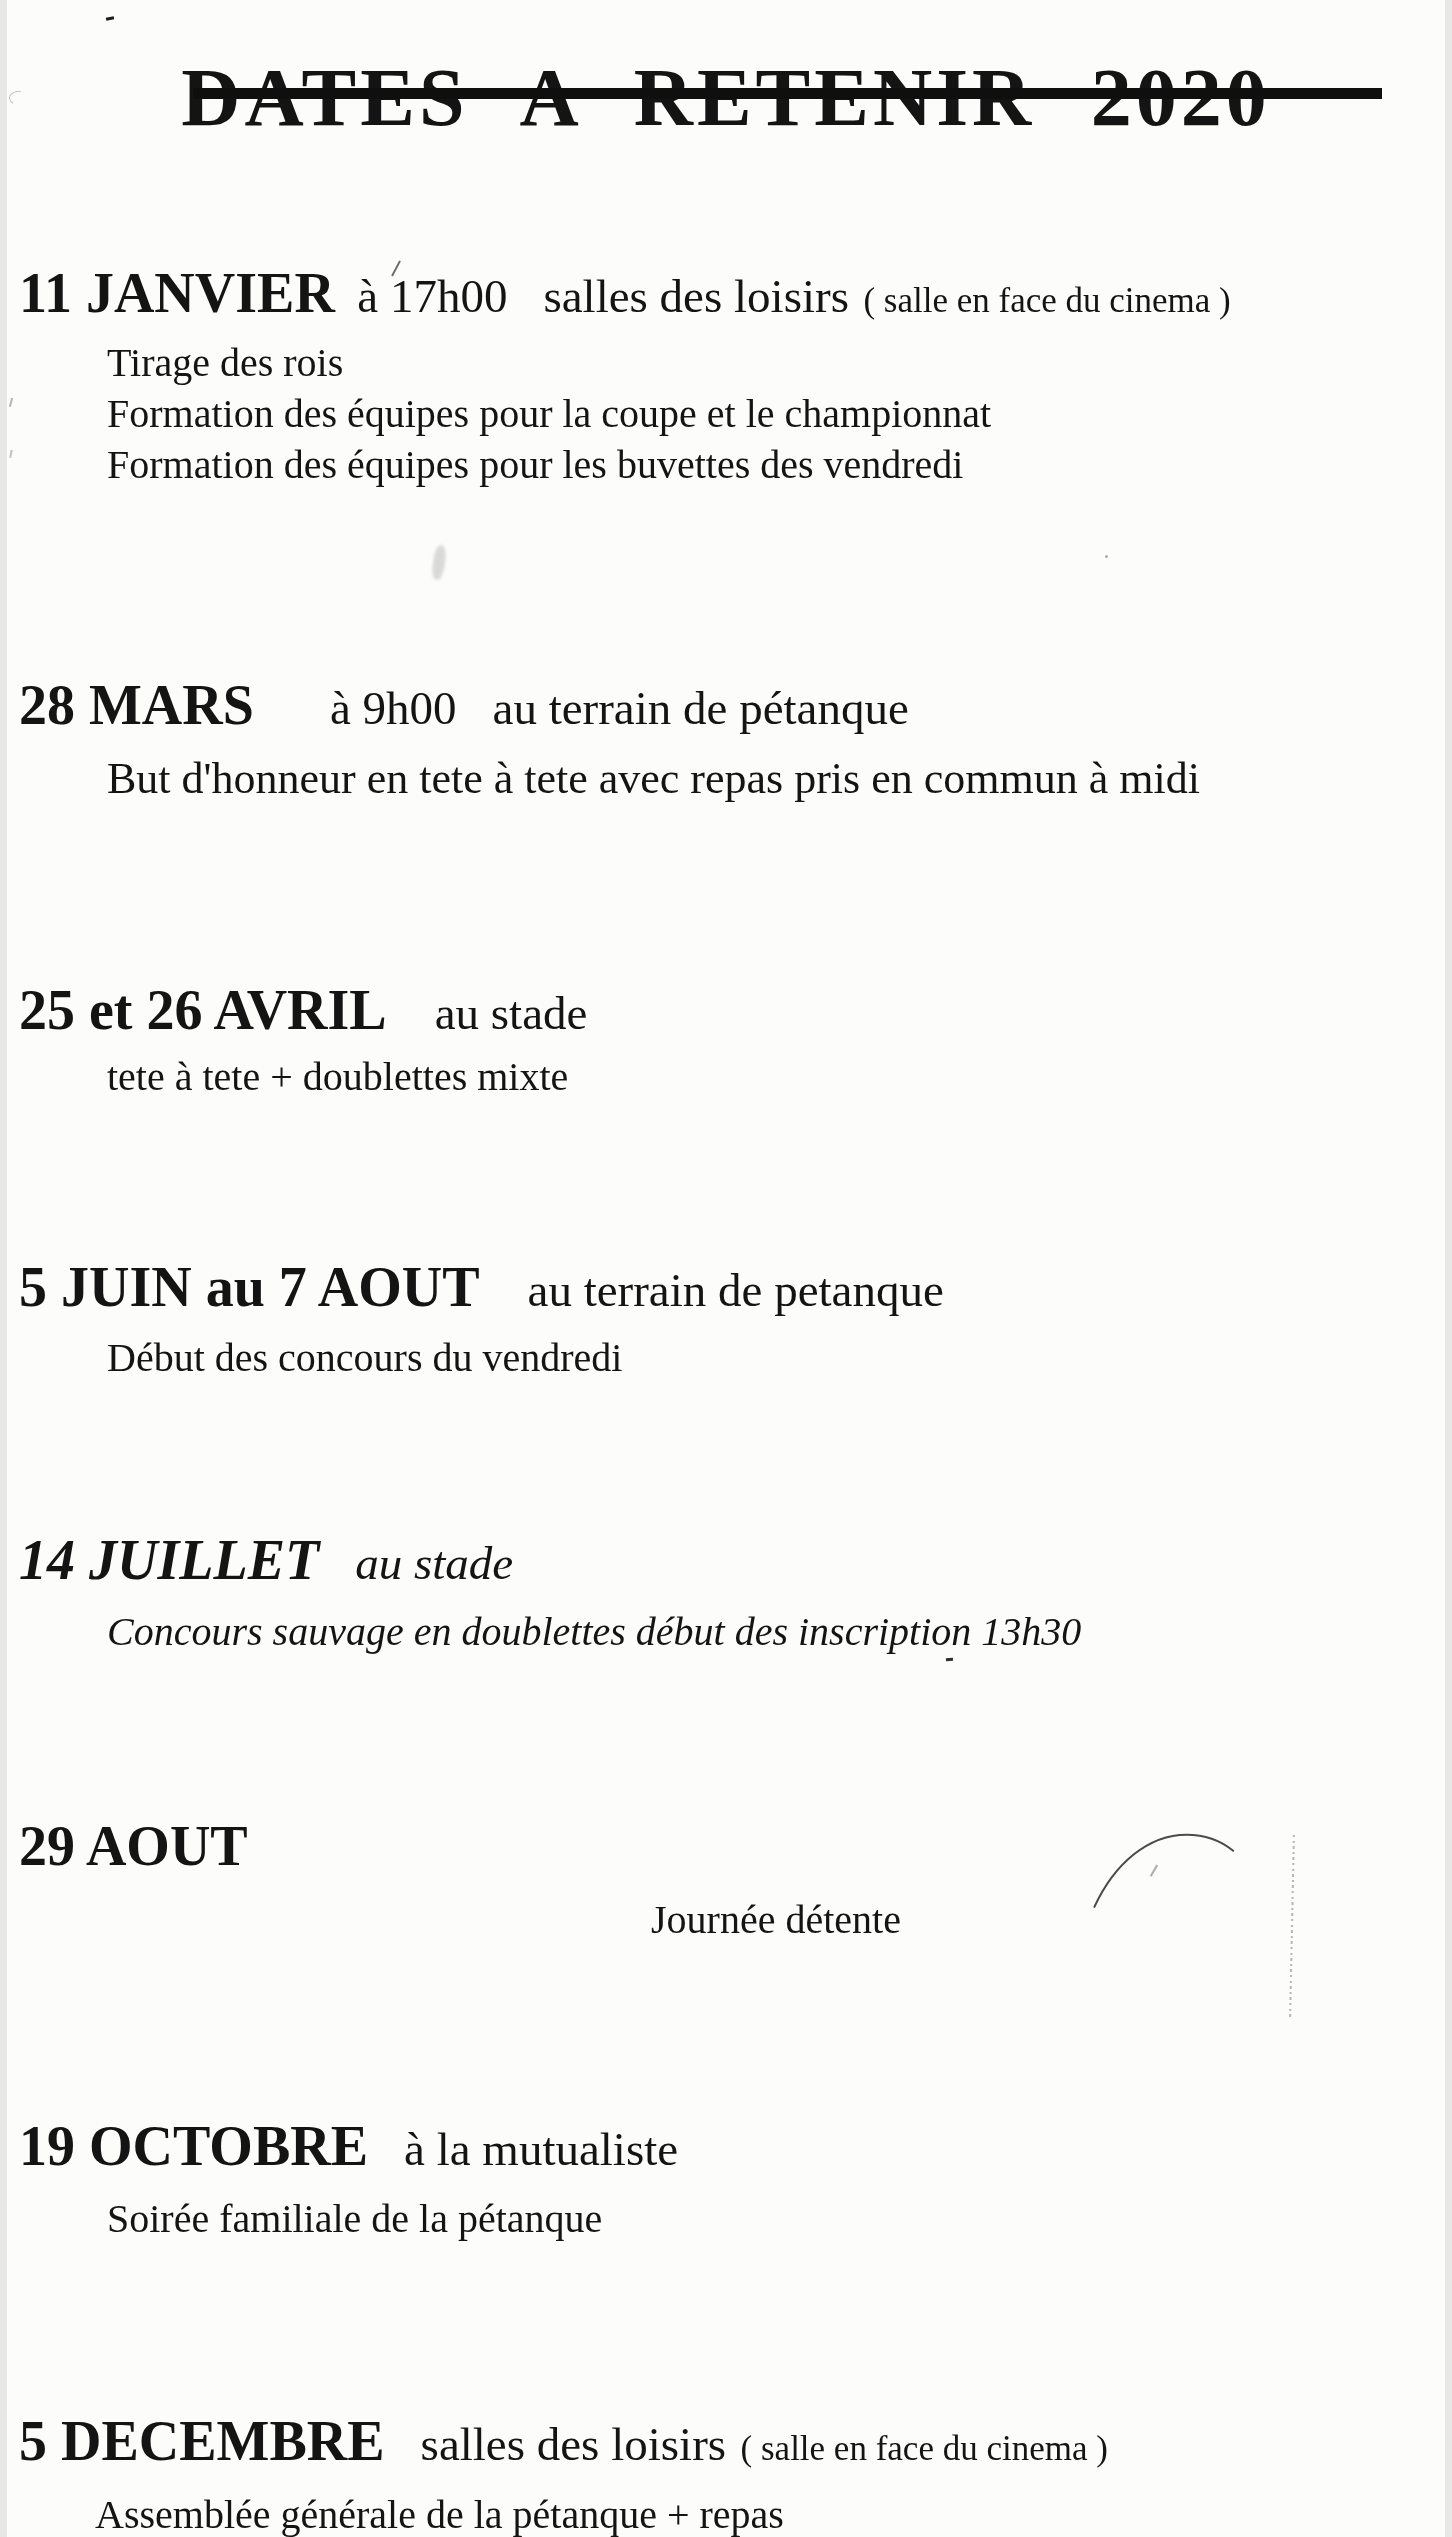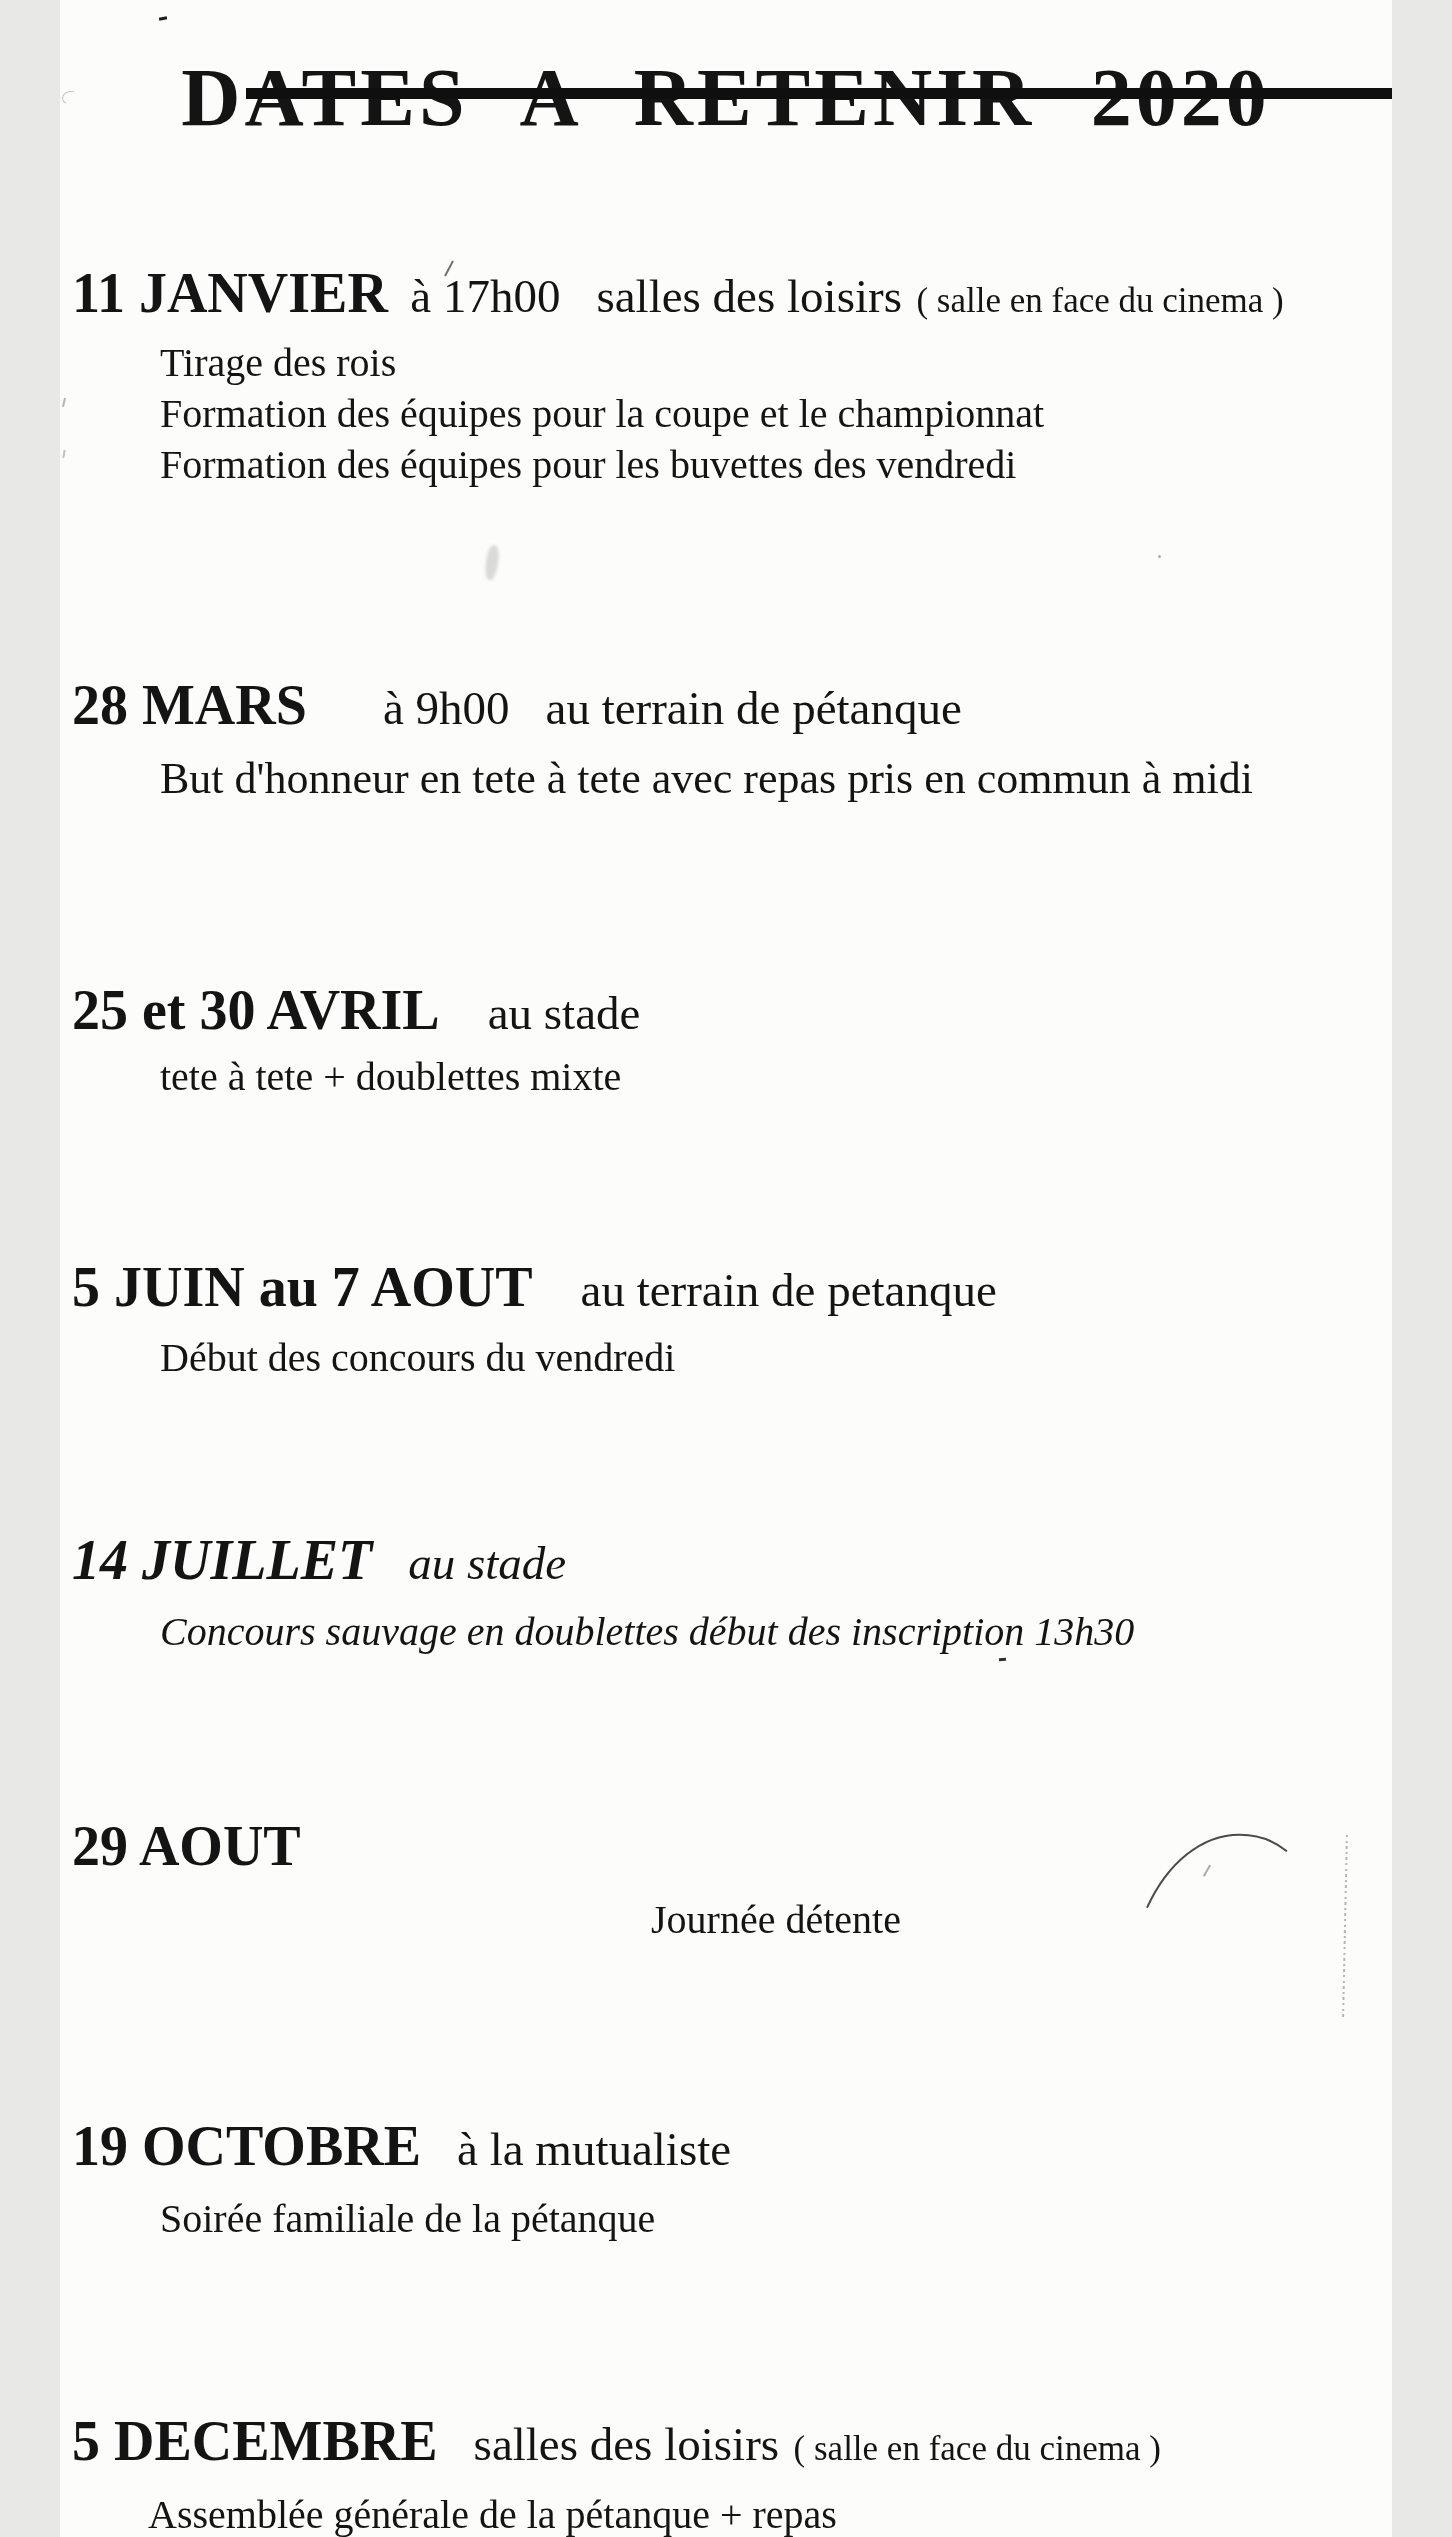--- a/index.html
+++ b/index.html
@@ -7,21 +7,21 @@
     --ink:#141414;
     --paper:#fcfcfa;
   }
   html,body{margin:0;padding:0;}
   body{
     background:#e8e8e6;
     font-family:"Liberation Serif","DejaVu Serif",serif;
   }
   .page{
     position:relative;
-    width:1332px;
+    width:1438px;
     height:2538px;
     margin:0 auto;
     background:var(--paper);
     color:var(--ink);
     overflow:hidden;
   }
 
   
   .doc-title{
     position:absolute;
@@ -127,21 +127,21 @@
     <div class="head">
       <span class="date">28 MARS</span><span class="time g-xl">à 9h00</span><span class="loc g-m">au terrain de pétanque</span>
     </div>
     <div class="lines">
       <div class="line">But d'honneur en tete à tete avec repas pris en commun à midi</div>
     </div>
   </section>
 
   <section class="event s3">
     <div class="head">
-      <span class="date">25 et 30 AVRIL</span><span class="loc g-l">au stade</span>
+      <span class="date">25 et 26 AVRIL</span><span class="loc g-l">au stade</span>
     </div>
     <div class="lines">
       <div class="line">tete à tete + doublettes mixte</div>
     </div>
   </section>
 
   <section class="event s4">
     <div class="head">
       <span class="date">5 JUIN au 7 AOUT</span><span class="loc g-l">au terrain de petanque</span>
     </div>

